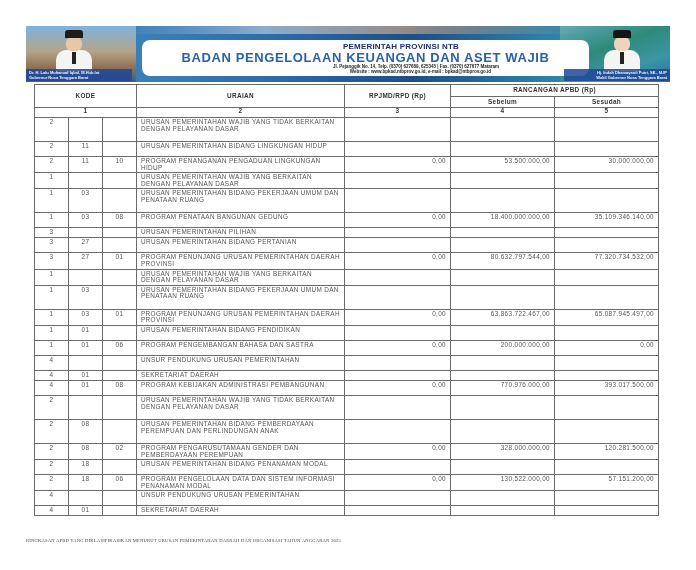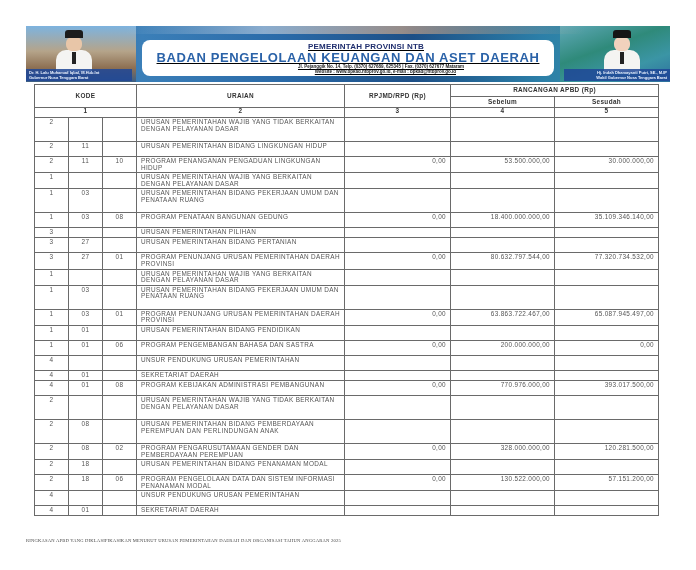--- a/index.html
+++ b/index.html
@@ -35,22 +35,22 @@
   .person.right .cap { background: #151515; }
   .person.right .face { background: #f1d2bd; }
   .caption {
     position: absolute; bottom: 1px; height: 12px; background: rgba(30,70,150,.85);
     color: #eaf2ff; font-size: 4px; line-height: 5px; padding: 1px 3px; box-sizing: border-box;
     font-weight: bold;
   }
   .caption.left { left: 0; width: 106px; }
   .caption.right { right: 0; width: 106px; text-align: right; }
   .title-box {
-    position: absolute; left: 116px; top: 14px; width: 412px; height: 36px;
-    background: #ffffff; border-radius: 8px 8px 8px 8px; text-align: center; text-decoration: underline;
+    position: absolute; left: 116px; top: 14px; width: 447px; height: 36px;
+    background: #ffffff; border-radius: 8px 8px 8px 8px; text-align: center;
   }
   .title-box .t1 { color: #1f2e6e; font-weight: bold; font-size: 8px; margin-top: 2px; text-align: right; padding-right: 130px; letter-spacing: .2px; }
   .title-box .t2 { color: #2a62a8; font-weight: bold; font-size: 13px; line-height: 13px; letter-spacing: .6px; margin-top: 0px; }
   .title-box .t3 { color: #222; font-size: 4.5px; line-height: 5px; font-weight: bold; text-align: right; padding-right: 90px; }
   .title-box .t4 { color: #222; font-size: 4.5px; line-height: 5px; font-weight: bold; text-align: right; padding-right: 98px; }
 
   table.apbd {
     position: absolute; left: 34px; top: 84px; width: 624px;
     border-collapse: collapse; table-layout: fixed;
     font-size: 6.4px; color: #555;
@@ -82,21 +82,21 @@
       <div class="face"></div>
       <div class="cap"></div>
   </div>
   <div class="caption left">
     <div>Dr. H. Lalu Muhamad Iqbal, M.Hub.Int</div>
     <div>Gubernur Nusa Tenggara Barat</div>
   </div>
 
   <div class="title-box">
     <div class="t1">PEMERINTAH PROVINSI NTB</div>
-    <div class="t2">BADAN PENGELOLAAN KEUANGAN DAN ASET DAERAH</div>
+    <div class="t2">BADAN PENGELOLAAN KEUANGAN DAN ASET WAJIB</div>
     <div class="t3">Jl. Pejanggik No. 14, Telp. (0370) 627689, 625345 | Fax. (0370) 627677 Mataram</div>
     <div class="t4">Website : www.bpkad.ntbprov.go.id, e-mail : bpkad@ntbprov.go.id</div>
   </div>
 
   <div class="person right">
     <div class="body"></div>
       <div class="tie"></div>
       <div class="face"></div>
       <div class="cap"></div>
   </div>

